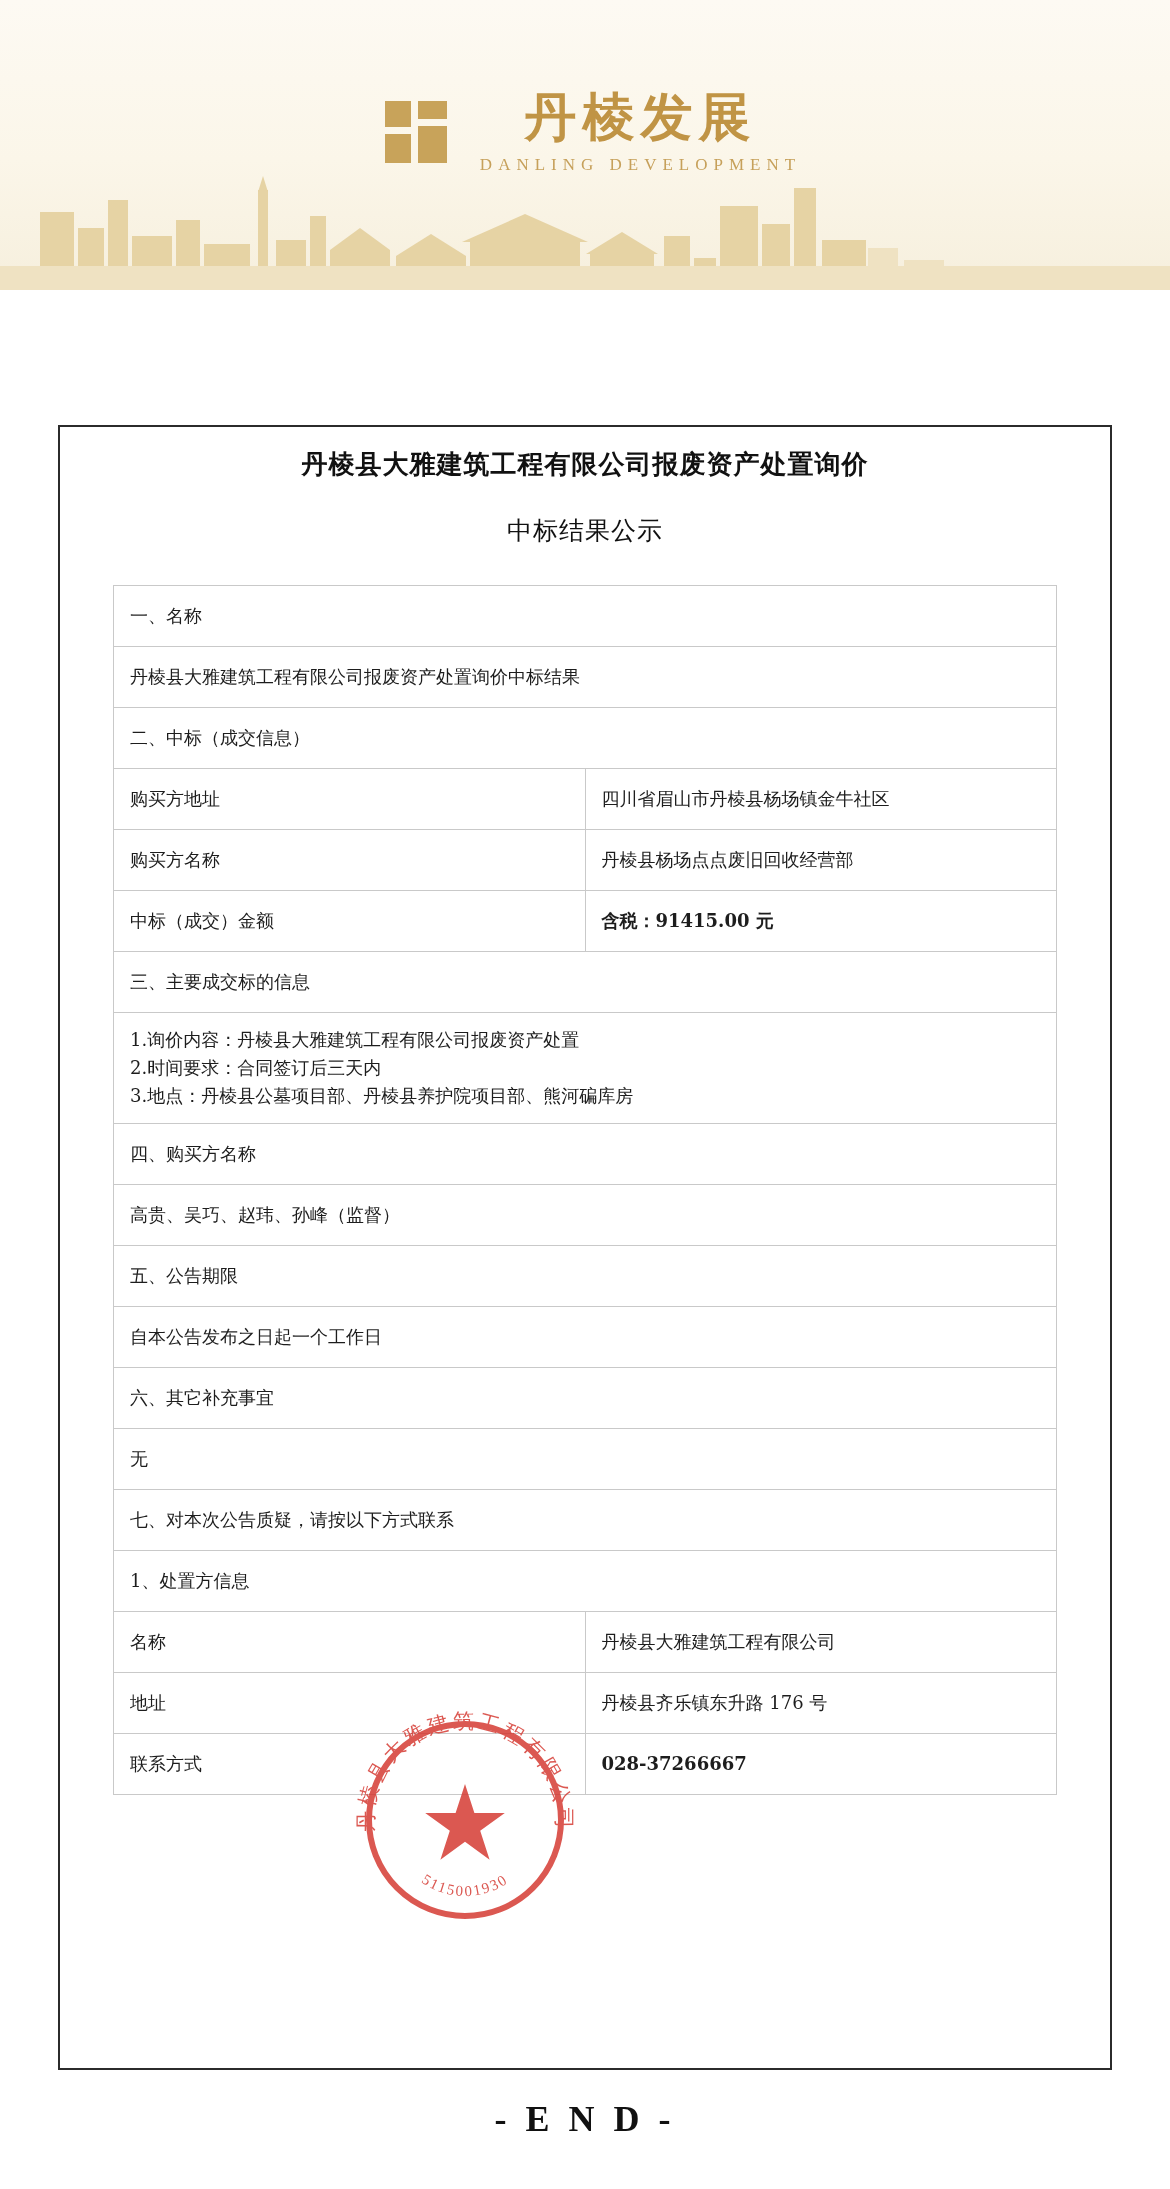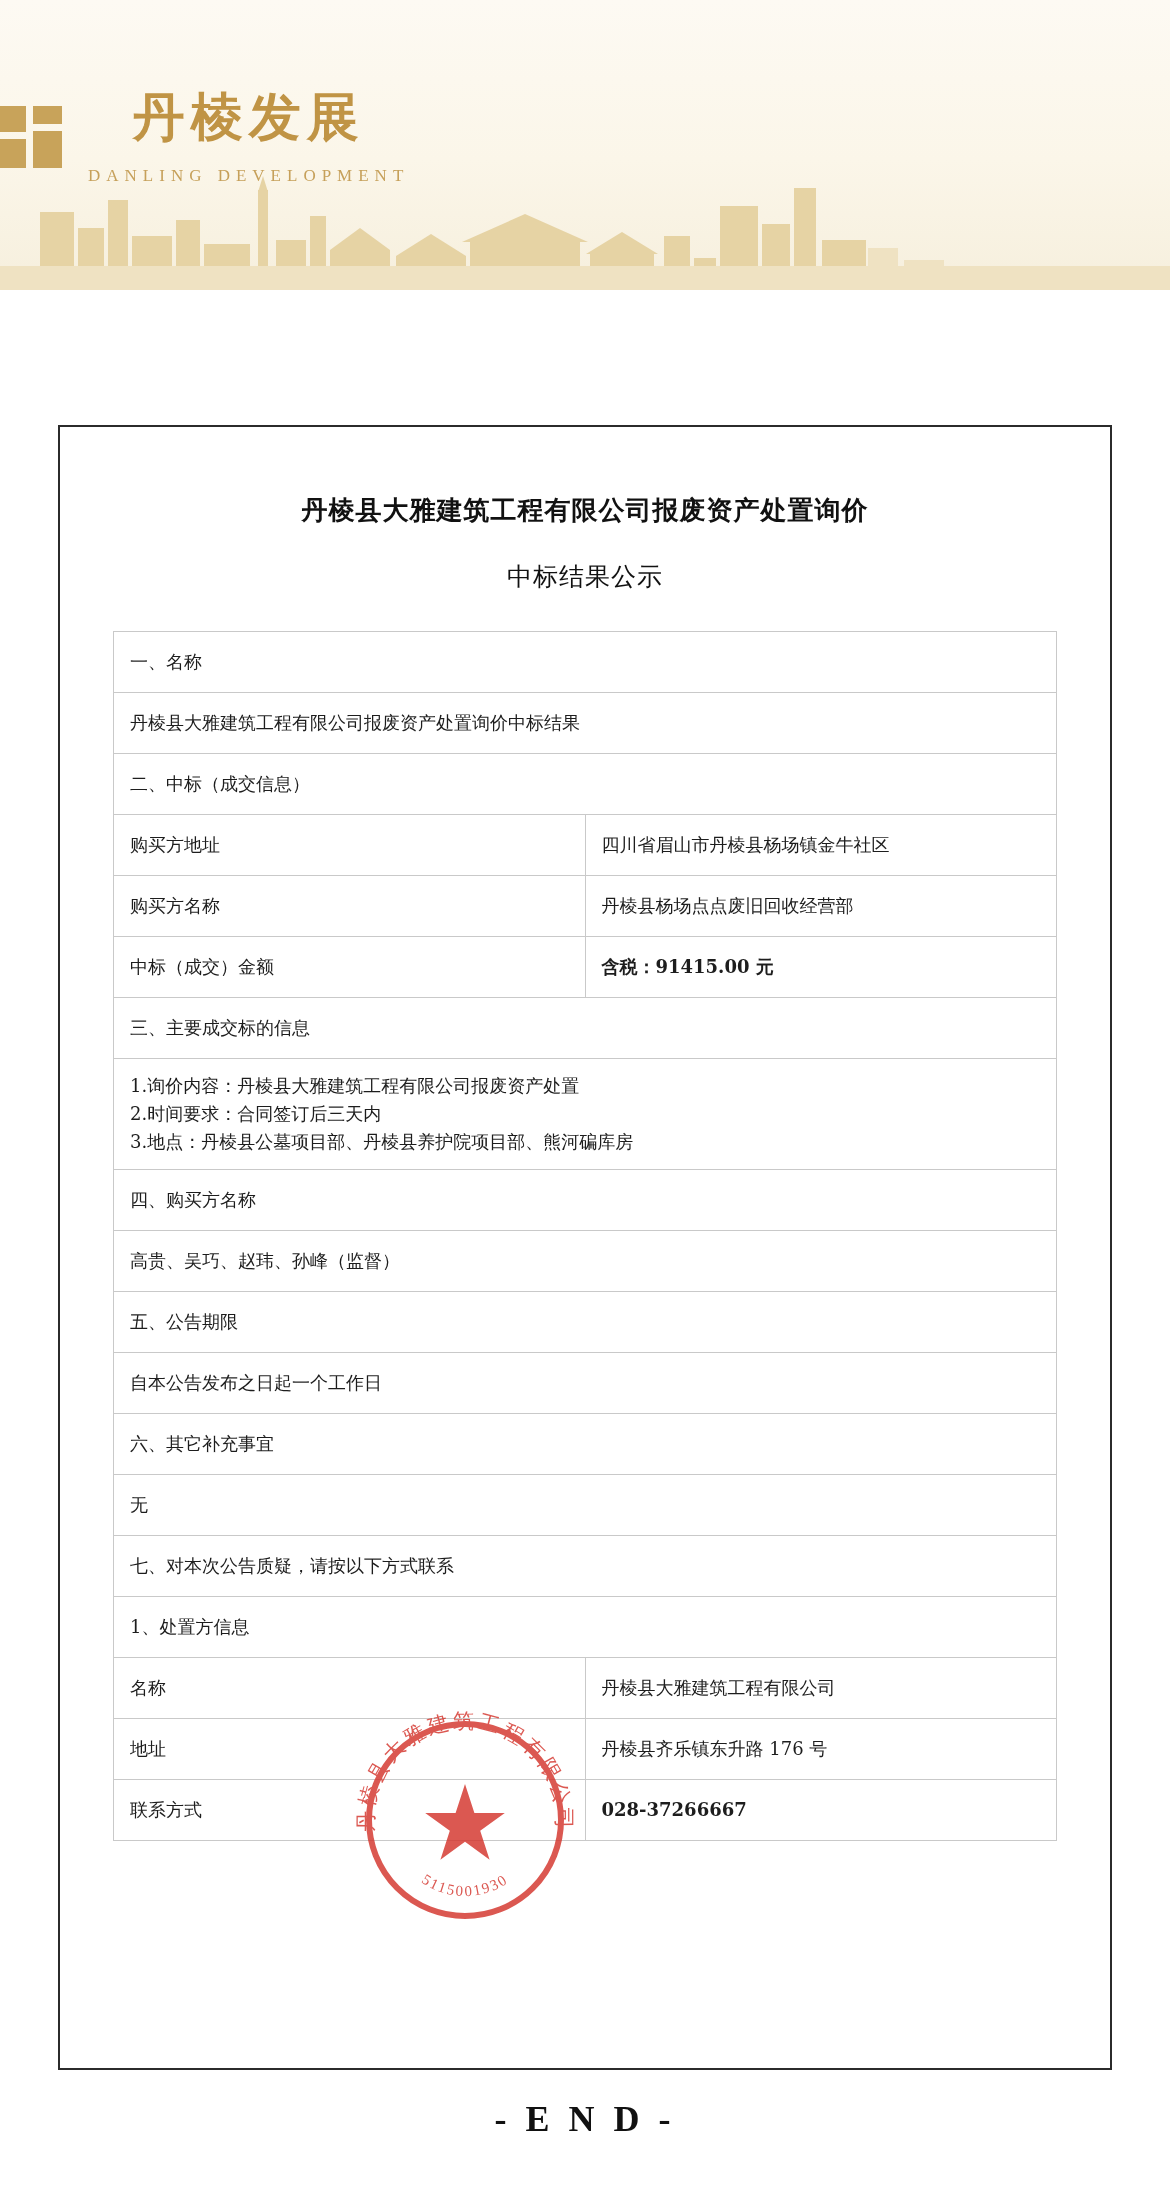--- a/index.html
+++ b/index.html
@@ -24,24 +24,25 @@
     background: linear-gradient(180deg, #fdfaf3 0%, #fbf6e9 55%, #f6efdd 100%);
     overflow: hidden;
   }
   .banner-inner {
     position: absolute;
     left: 0; right: 0; top: 0; bottom: 0;
   }
   .logo-row {
     position: absolute;
     top: 88px;
-    left: 0; right: 0;
+    left: 16px; right: 0;
     display: flex;
     align-items: center;
-    gap: 26px;
+    justify-content: center;
+    gap: 33px;
   }
   .logo-mark {
     width: 62px;
     height: 62px;
     position: relative;
     flex: none;
   }
   .logo-mark .cell {
     position: absolute;
     background: #c8a35a;
@@ -61,21 +62,21 @@
     font-weight: bold;
     letter-spacing: 6px;
     color: #c09445;
     line-height: 1.1;
   }
   .logo-en {
     font-family: "Liberation Serif", serif;
     font-size: 17px;
     letter-spacing: 6px;
     color: #c6a05a;
-    margin-top: 21px;
+    margin-top: 10px;
   }
   
   .skyline {
     position: absolute;
     left: 0;
     bottom: 0;
     width: 1170px;
     height: 120px;
   }
 
@@ -84,21 +85,21 @@
     position: absolute;
     left: 58px;
     top: 425px;
     width: 1054px;
     height: 1645px;
     border: 2px solid #2b2b2b;
     background: #ffffff;
     box-sizing: border-box;
   }
   .doc-title-block {
-    padding-top: 66px;
+    padding-top: 20px;
     text-align: center;
   }
   .doc-title {
     font-family: "DejaVu Serif", serif;
     font-size: 26px;
     font-weight: bold;
     letter-spacing: 1px;
     color: #111;
   }
   .doc-subtitle {

